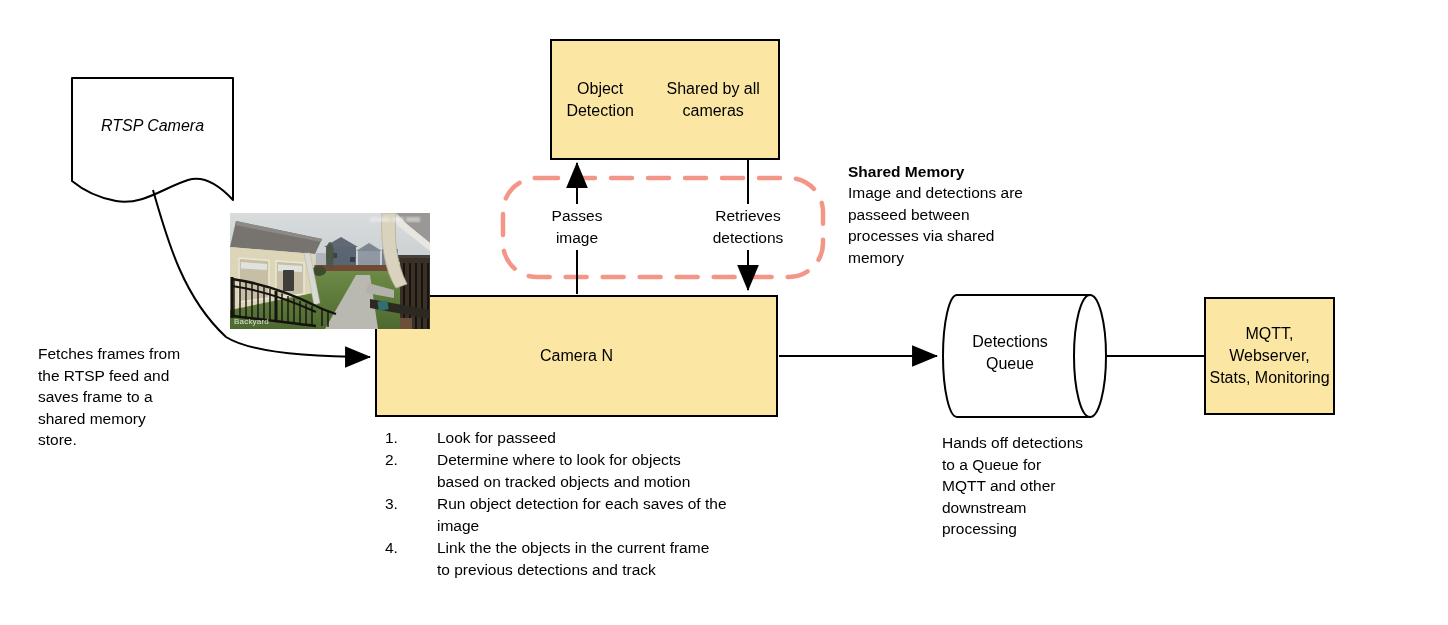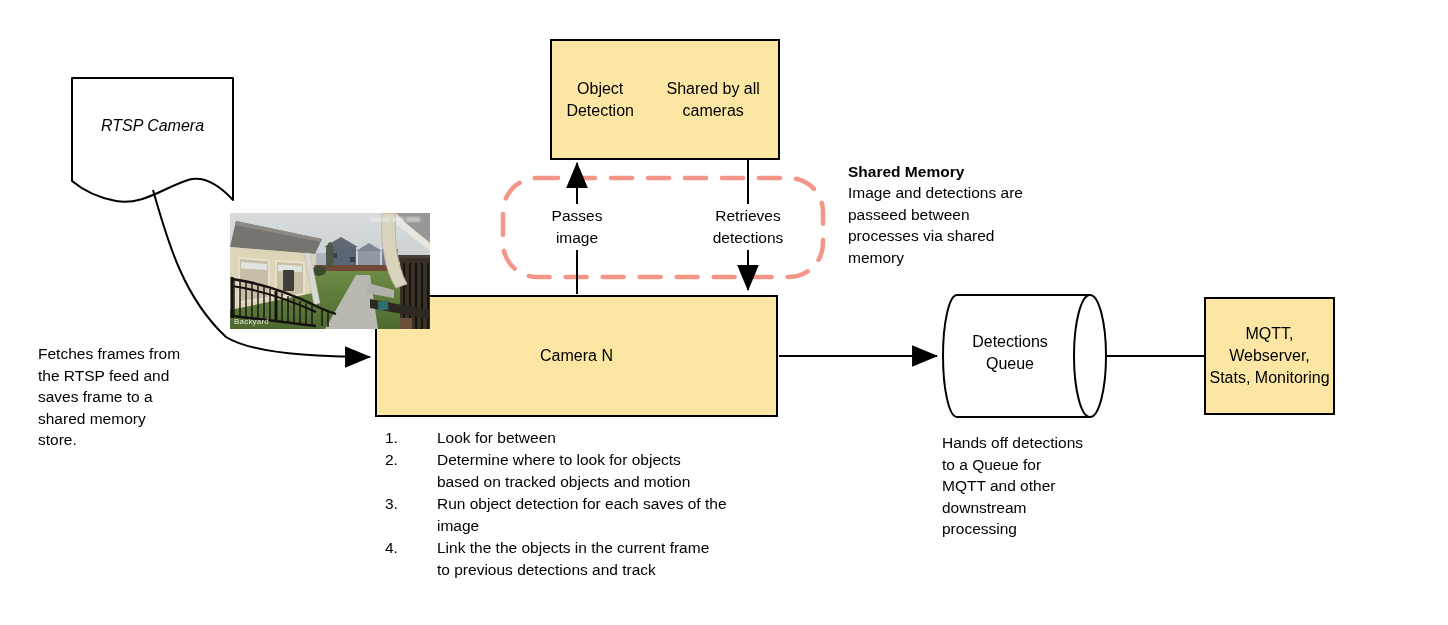--- a/index.html
+++ b/index.html
@@ -108,21 +108,21 @@
 
   <div class="note" style="left:942px;top:432px;width:220px;">Hands off detections
 to a Queue for
 MQTT and other
 downstream
 processing</div>
 
   <div class="steps" style="left:385px;top:427px;width:420px;">
     <div class="step">
       <span class="num">1.</span>
-      <span class="txt">Look for between</span>
+      <span class="txt">Look for passeed</span>
     </div>
     <div class="step">
       <span class="num">2.</span>
       <span class="txt">Determine where to look for objects
 based on tracked objects and motion</span>
     </div>
     <div class="step">
       <span class="num">3.</span>
       <span class="txt">Run object detection for each saves of the
 image</span>

